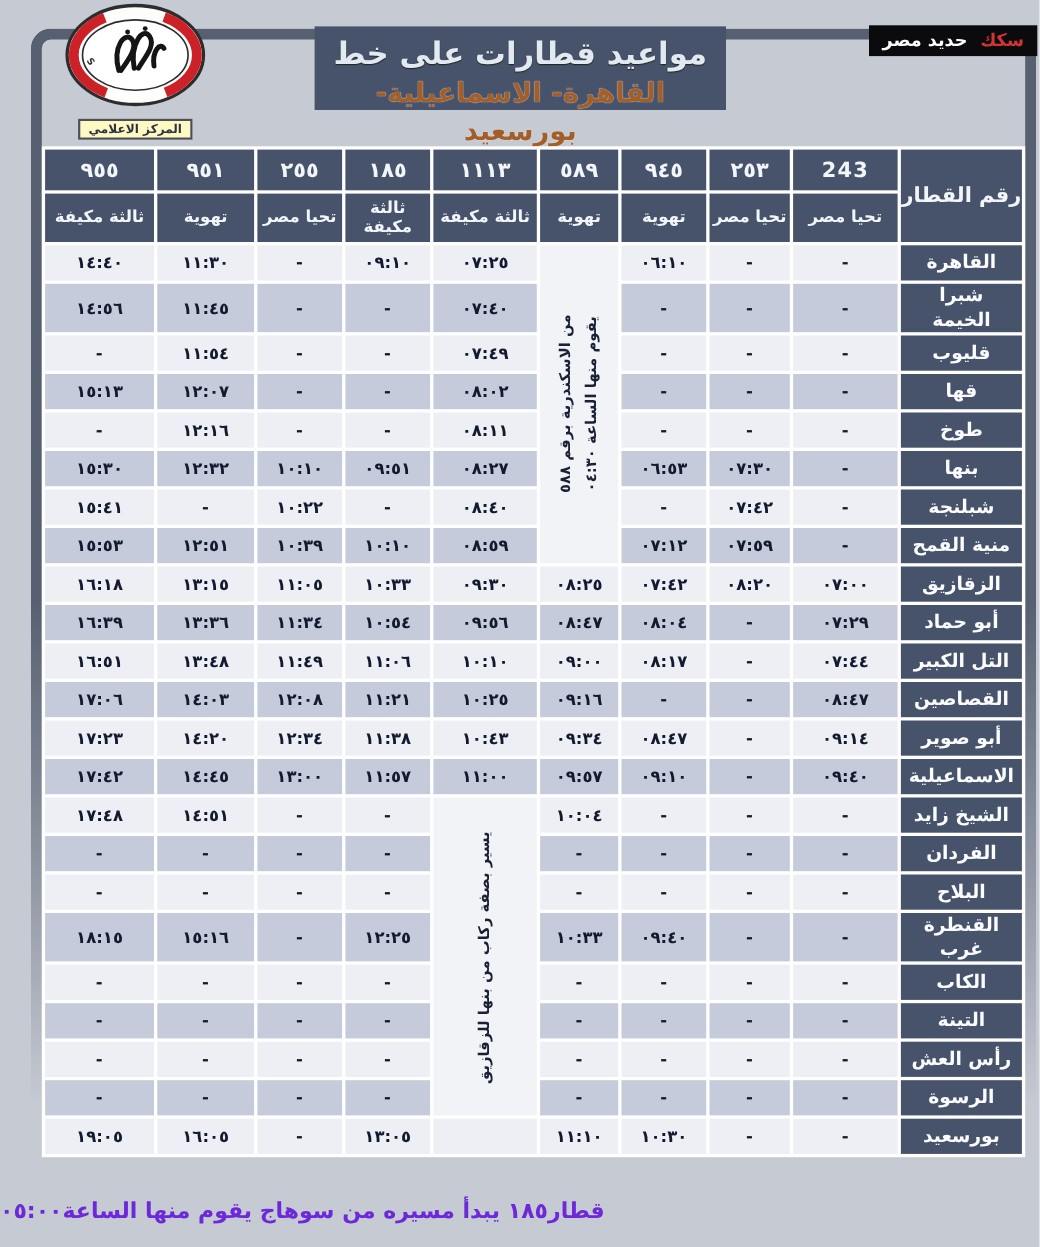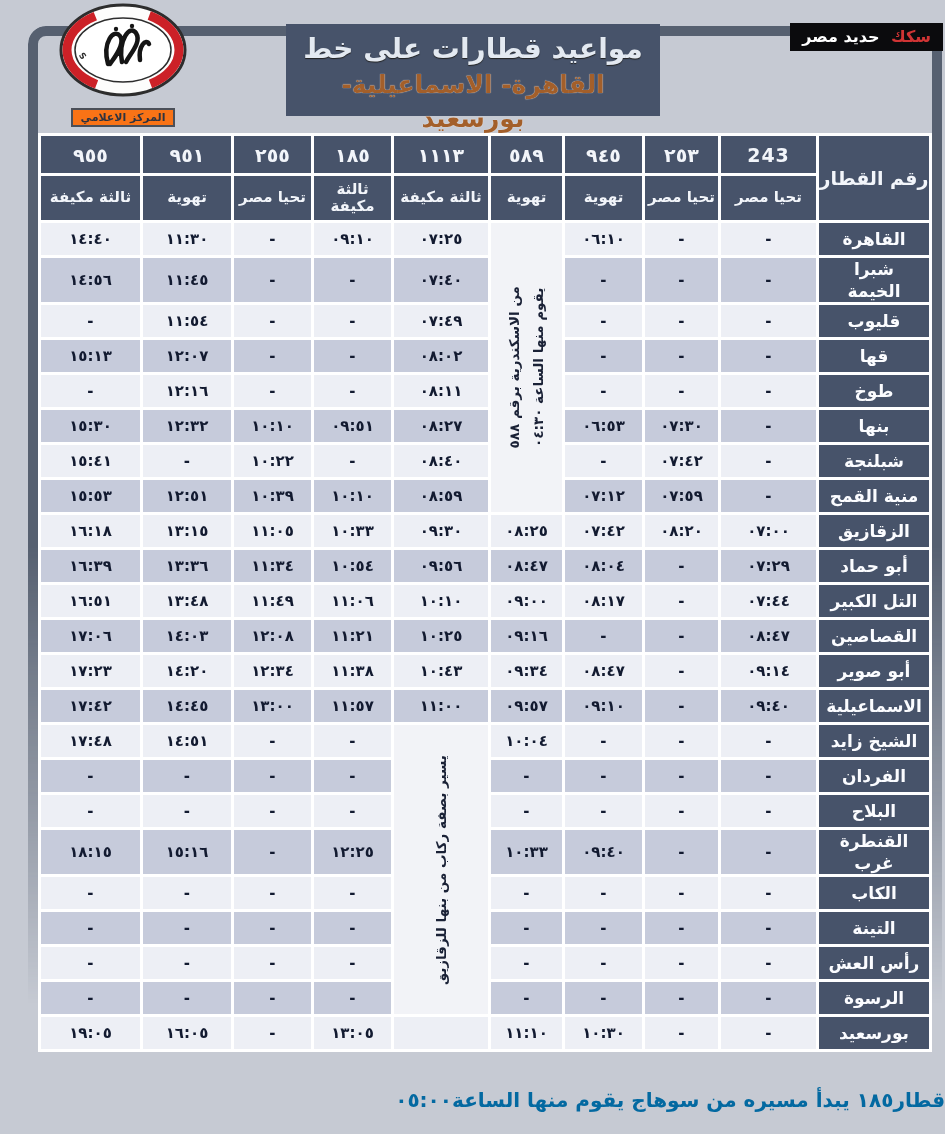--- a/index.html
+++ b/index.html
@@ -19,29 +19,29 @@
   }
   
   .pill{
     position:absolute;top:3px;right:2px;height:28px;line-height:28px;
     background:#0b0b0d;color:#fff;padding:0 12px;font-weight:bold;font-size:16px;
     letter-spacing:1px;white-space:nowrap;margin-top:20px;
   }
   .pill .red{color:#d03434;margin-left:6px;}
   
   .titlebox{
-    position:absolute;top:24px;left:286px;width:374px;height:92px;
+    position:absolute;top:24px;left:286px;width:374px;height:76px;
     background:#47536a;text-align:center;padding-top:6px;box-sizing:border-box;
   }
   .titlebox .l1{color:#e3e9f1;font-size:28px;font-weight:bold;line-height:1.35;text-shadow:0 1px 1px #222;}
   .titlebox .l2{color:#a35f2a;font-size:25px;font-weight:bold;line-height:1.35;text-shadow:0 0 1px #fff;}
   
   .logo{position:absolute;left:56px;top:2px;width:134px;text-align:center;}
   .logo .caption{
-    display:inline-block;background:#f97316;border:2px solid #4b4f58;color:#2e3340;
+    display:inline-block;background:#fef9c3;border:2px solid #4b4f58;color:#2e3340;
     font-size:11px;font-weight:bold;padding:1px 8px;margin-top:1px;
   }
   
   table.tt{
     position:absolute;top:133px;right:13px;width:894px;
     border-collapse:separate;border-spacing:3px;background:#fff;
     table-layout:fixed;
   }
   .tt th,.tt td{padding:0;text-align:center;vertical-align:middle;}
   .tt thead th{background:#47536a;color:#f2f5fa;font-weight:bold;text-align:center;}
@@ -57,22 +57,22 @@
   }
   tr.lit td.t{background:#edeff5;}
   tr.alt td.t{background:#c6cbdb;}
   td.t.blank{background:#f2f3f7;}
   td.note{background:#f2f3f7;position:relative;}
   .rotwrap{position:absolute;inset:0;display:flex;align-items:center;justify-content:center;overflow:hidden;}
   .rot{transform:rotate(-90deg);white-space:nowrap;text-align:center;
        font-size:13.5px;font-weight:bold;color:#1a2136;line-height:1.8;}
   
   .footer{
-    position:absolute;top:1088px;left:0;right:0;text-align:right;
-    font-size:20px;font-weight:bold;color:#0369a1;
+    position:absolute;top:1088px;left:0;right:0;text-align:left;
+    font-size:20px;font-weight:bold;color:#6d28d9;
   }
 </style>
 </head>
 <body>
 
 <div class="frame"></div>
 
 <div class="pill">
   <span class="red">سكك</span>
   <span>حديد مصر</span>

